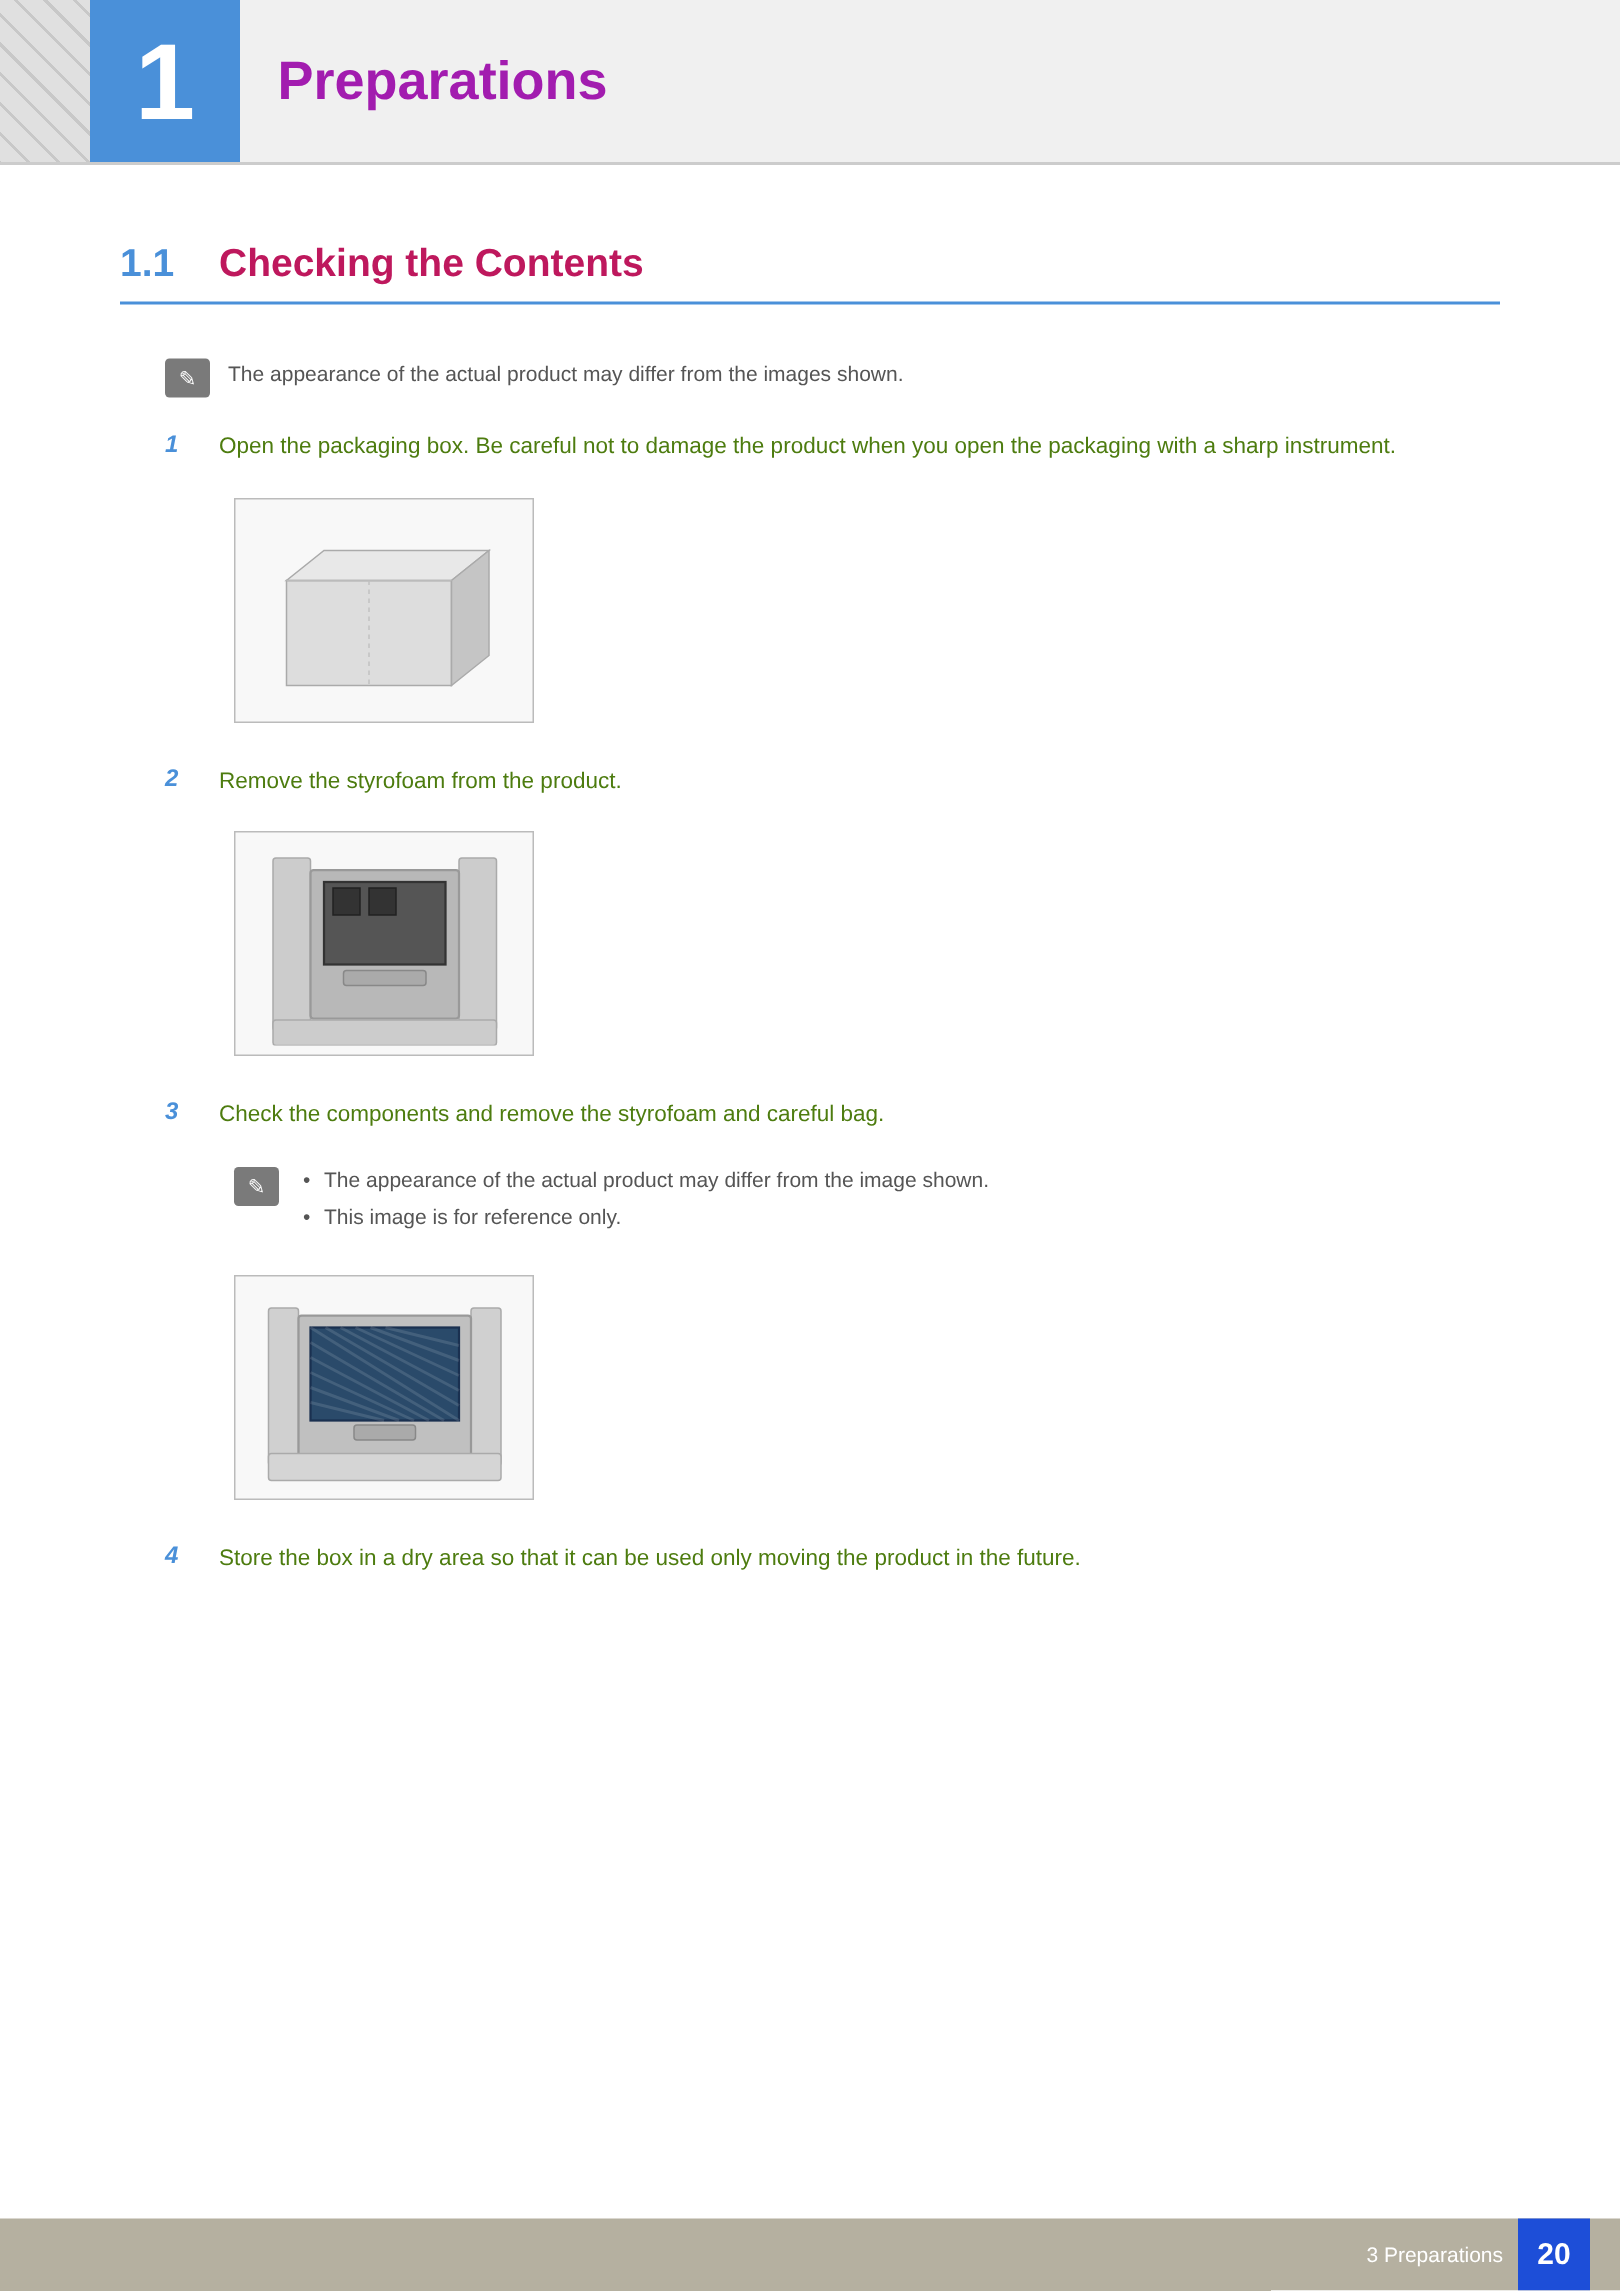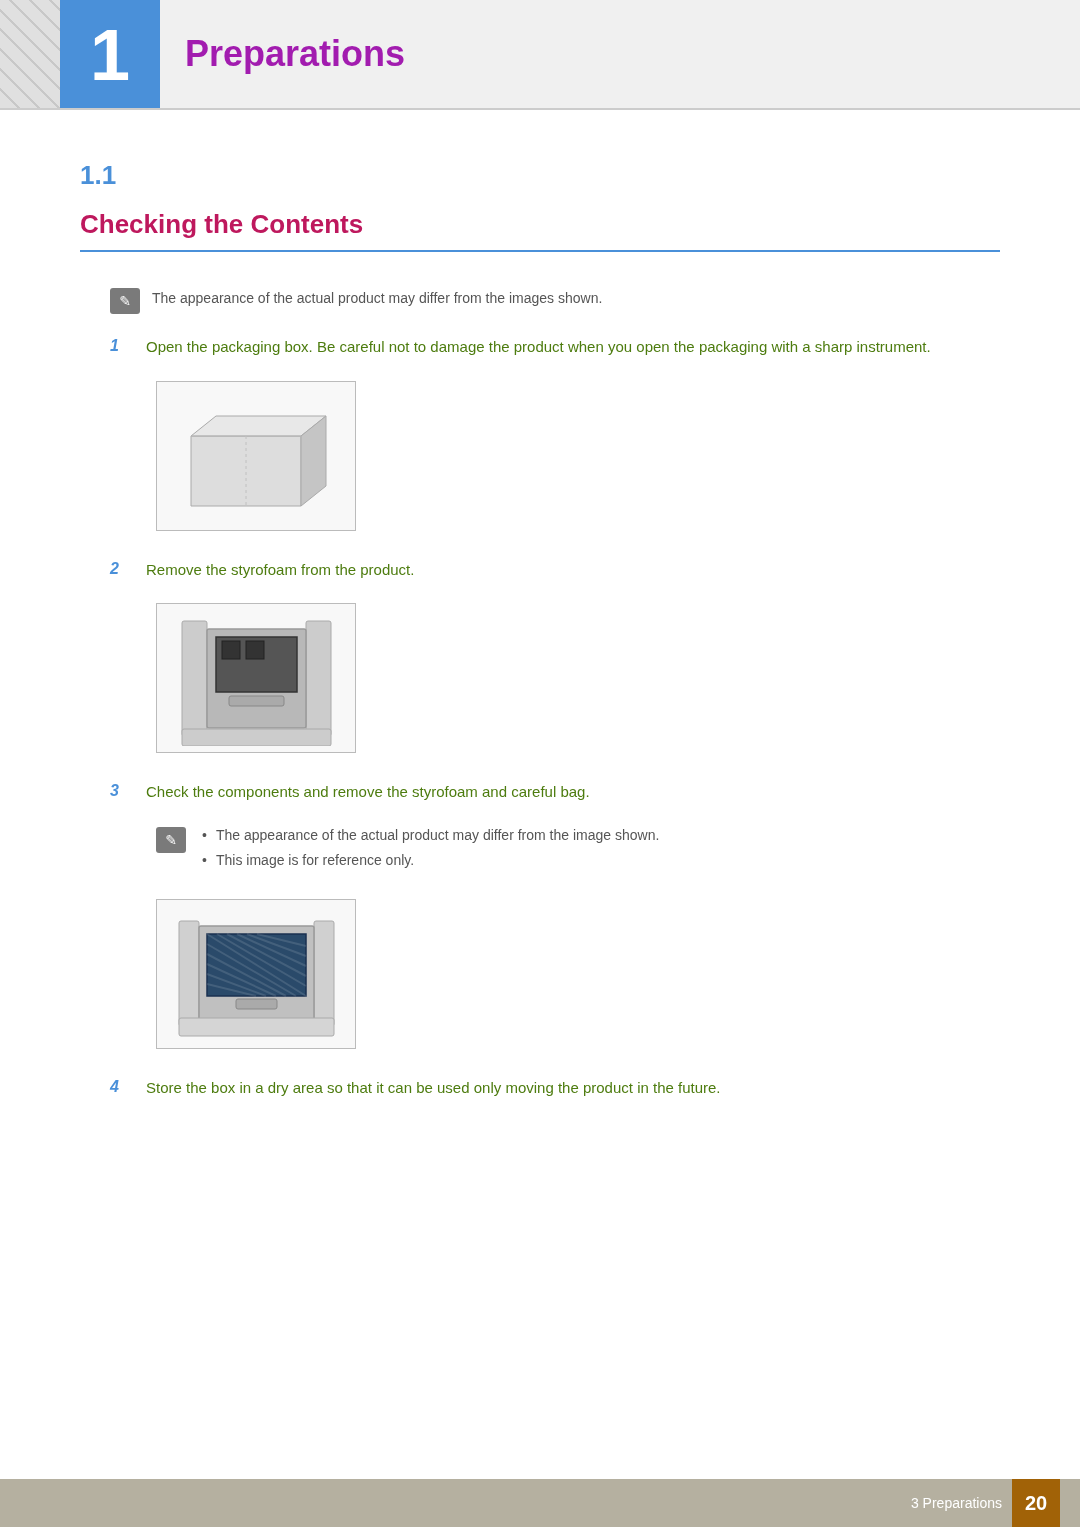--- a/index.html
+++ b/index.html
@@ -67,26 +67,25 @@
     }
 
     
     .content {
       padding: 50px 80px 80px 80px;
     }
 
     
     .section-heading {
       display: flex;
-      align-items: flex-start;
+      align-items: center;
       gap: 18px;
       margin-bottom: 35px;
       border-bottom: 2px solid #4a90d9;
       padding-bottom: 10px;
-      flex-direction: column;
     }
 
     .section-number {
       font-size: 26px;
       font-weight: bold;
       color: #4a90d9;
       min-width: 48px;
     }
 
     .section-title {
@@ -227,21 +226,21 @@
       gap: 0;
     }
 
     .footer-text {
       font-size: 14px;
       color: #fff;
       margin-right: 10px;
     }
 
     .footer-page-box {
-      background: #a16207;
+      background: #1d4ed8;
       color: #fff;
       font-size: 20px;
       font-weight: bold;
       width: 48px;
       height: 48px;
       display: flex;
       align-items: center;
       justify-content: center;
     }
   </style>

